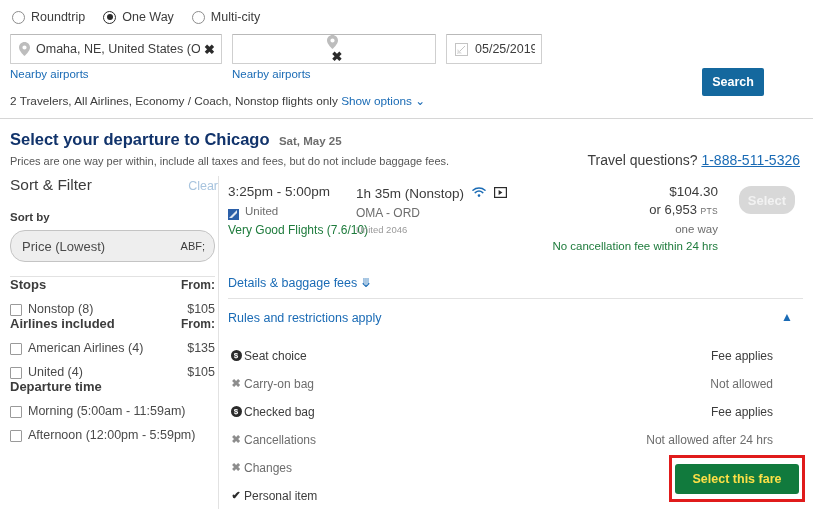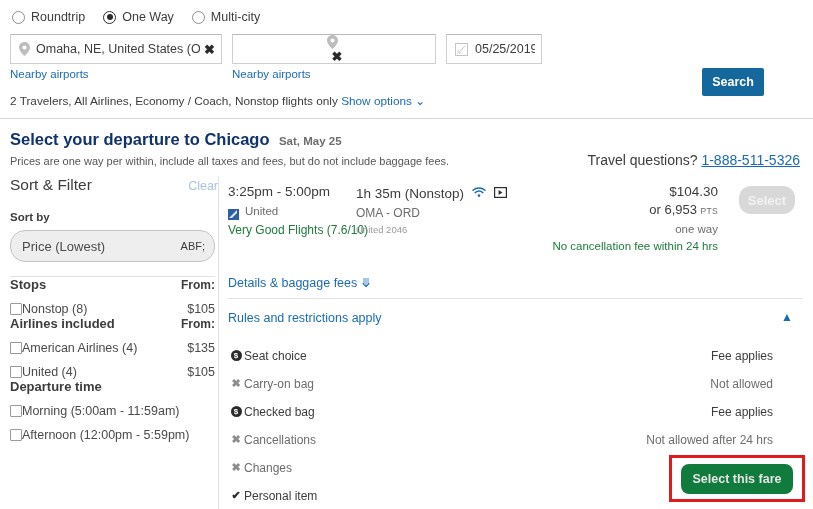--- a/index.html
+++ b/index.html
@@ -134,21 +134,21 @@
 
   .filter-group { }
   .fg-head { display: flex; align-items: baseline; justify-content: space-between; width: 205px; }
   .fg-title { font-size: 13px; font-weight: bold; color: #3c3c3c; }
   .fg-from { font-size: 12px; font-weight: bold; color: #3c3c3c; }
 
   .fg-row {
     display: flex; align-items: center; justify-content: space-between;
     width: 205px; margin-top: 10px; cursor: pointer;
   }
-  .fg-left { display: flex; align-items: center; gap: 0; }
+  .fg-left { display: flex; align-items: flex-end; gap: 6px; }
   .checkbox {
     width: 12px; height: 12px; border: 1px solid #9a9a9a;
     background: #fff; flex: none; border-radius: 1px;
   }
   .fg-label { font-size: 12.5px; color: #4a4a4a; }
   .fg-price { font-size: 12.5px; color: #4a4a4a; }
 
   
   .v-divider {
     position: absolute; left: 218px; top: 176px;
@@ -233,23 +233,23 @@
 
   
   .fare-highlight {
     position: absolute; left: 669px; top: 455px;
     width: 136px; height: 47px;
     border: 3px solid #e01b1b;
     background: #ffffff;
     display: flex; align-items: center; justify-content: center;
   }
   .fare-btn {
-    width: 112px; height: 30px;
-    background: #117a3d; border: none; border-radius: 8px;
-    color: #e5e5e5; font-size: 12.5px; font-weight: bold;
+    width: 124px; height: 30px;
+    background: #117a3d; border: none; border-radius: 3px;
+    color: #fde047; font-size: 12.5px; font-weight: bold;
     font-family: "Liberation Sans", sans-serif;
     cursor: pointer;
     display: flex; align-items: center; justify-content: center;
   }
 </style>
 </head>
 <body>
 
 <div id="root">
 

